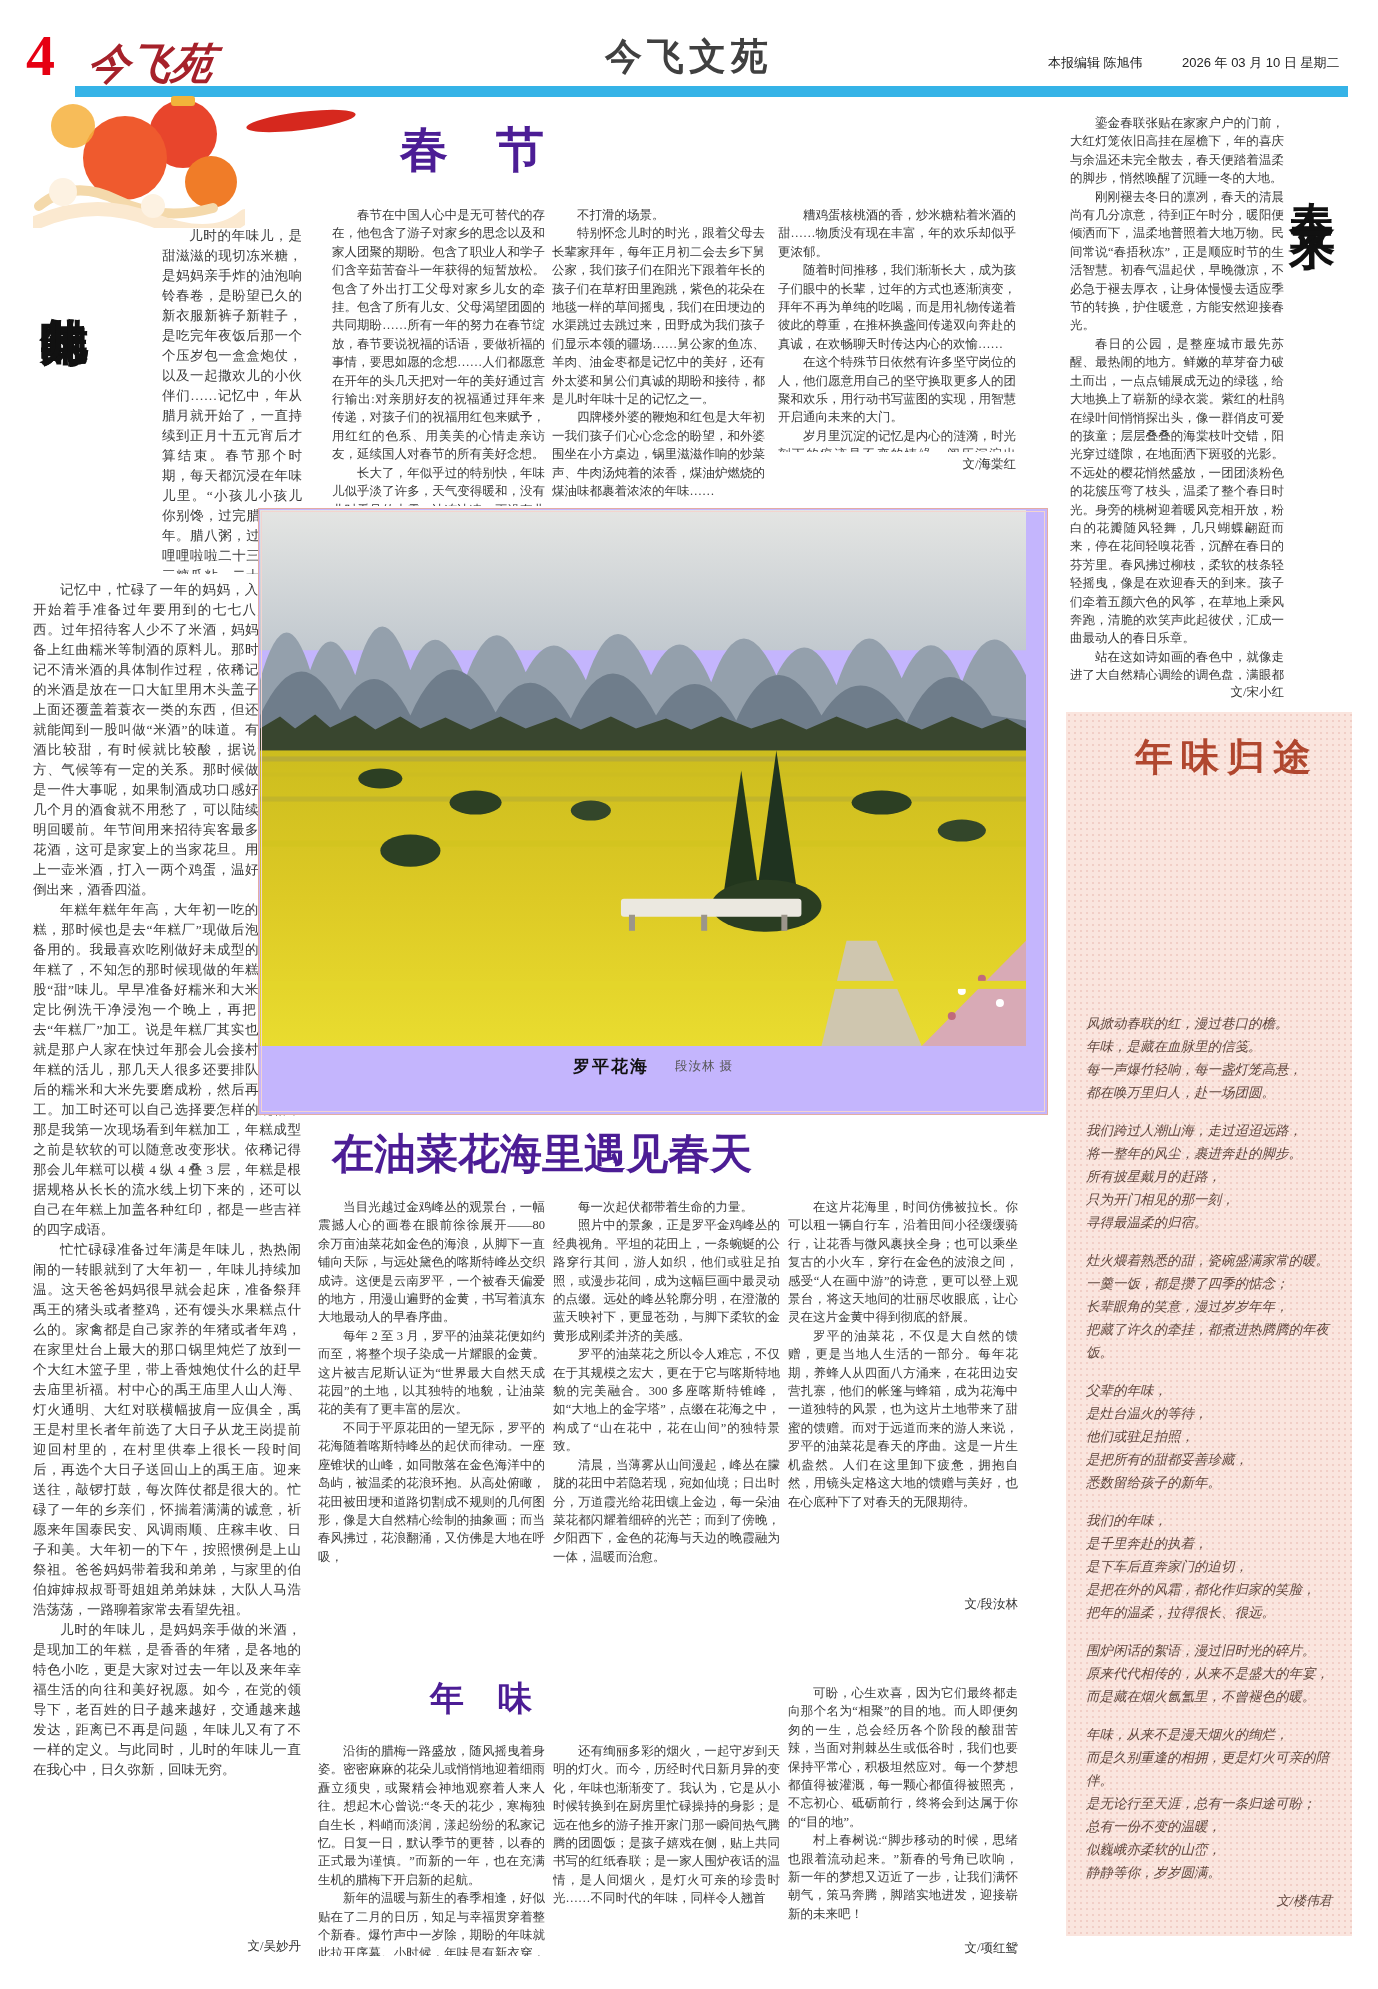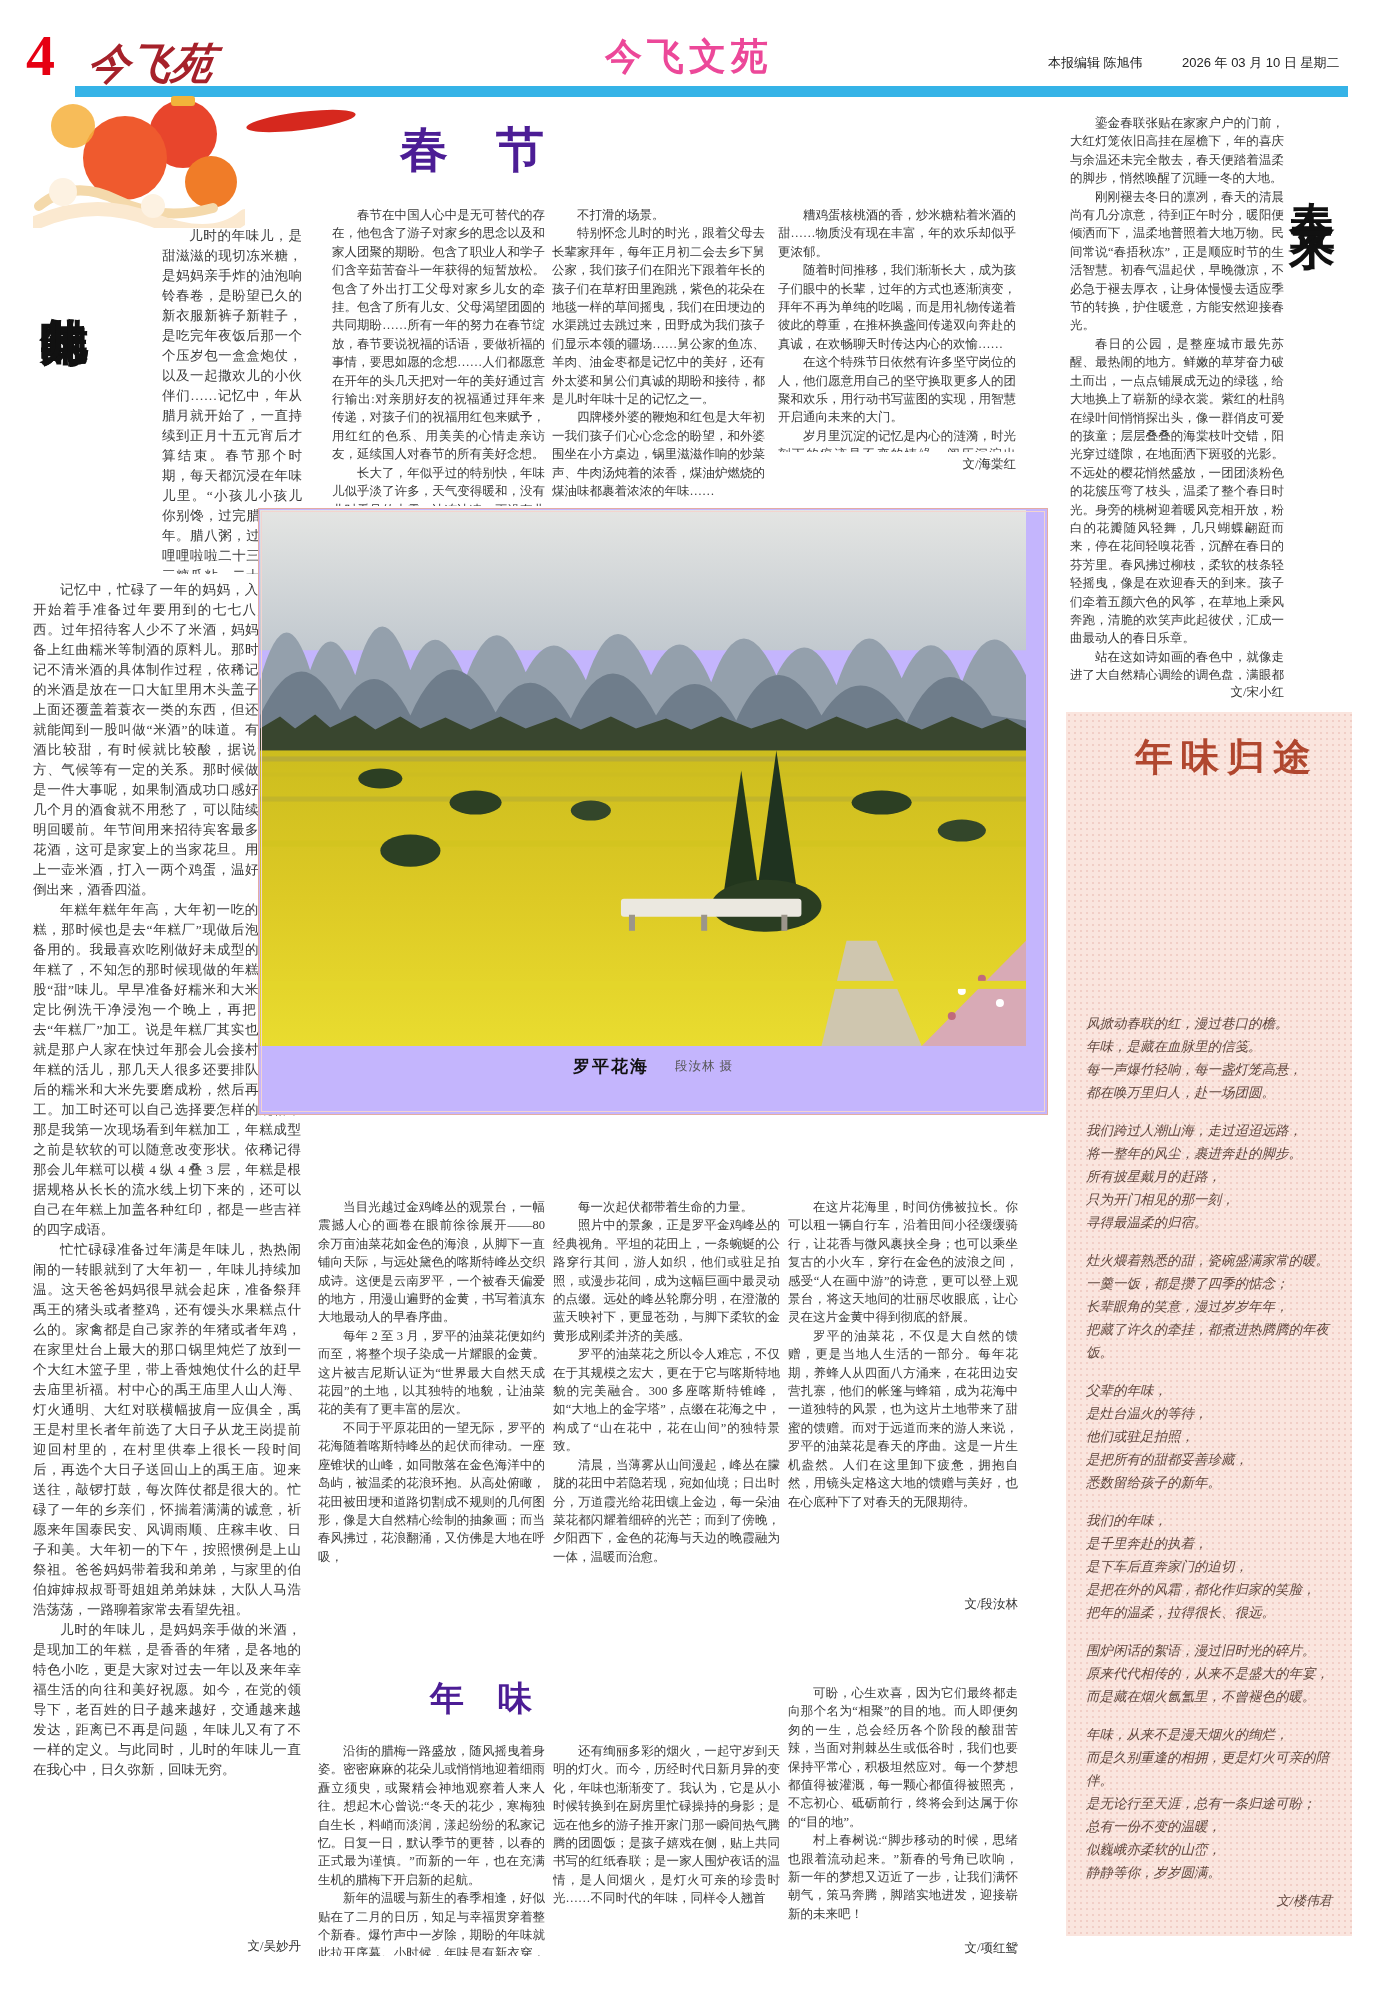--- a/index.html
+++ b/index.html
@@ -2,21 +2,21 @@
 <html><head>
 <meta charset="utf-8">
 <style>
   html,body{margin:0;padding:0;background:#888;}
   .page{position:relative;width:1378px;height:1989px;background:#ffffff;overflow:hidden;
         font-family:"Liberation Serif",serif;color:#3a3a3a;}
   .abs{position:absolute;}
   
   .pageno{font:bold 58px "Liberation Serif",serif;color:#e60012;}
   .logo-script{font:bold italic 42px "Liberation Serif",serif;color:#a6212a;transform:skewX(-8deg);}
-  .masthead{font:900 37px "Liberation Sans",sans-serif;color:#ec4899;letter-spacing:5px;}
+  .masthead{font:900 37px "Liberation Sans",sans-serif;color:#404040;letter-spacing:5px;}
   .hmeta{font:13px "Liberation Sans",sans-serif;color:#222;}
   .cyan-rule{background:#35b3e7;}
   
   .col{overflow:hidden;text-align:justify;}
   .col p{margin:0;text-indent:2em;}
   .t13 p{font-size:13.5px;line-height:20px;}
   .t12 p{font-size:12.5px;line-height:18.4px;}
   .byline{font-size:12.5px;color:#333;text-align:right;}
   .headline{font-family:"Liberation Sans",sans-serif;font-weight:900;color:#4c1d95;text-align:left;white-space:nowrap;}
   .vtitle{writing-mode:vertical-rl;font-family:"Liberation Sans",sans-serif;font-weight:900;color:#111;line-height:1;}
@@ -134,20 +134,21 @@
       <circle cx="738" cy="492" r="4" fill="#fff"></circle>
         <circle cx="690" cy="505" r="4" fill="#c06a7c"></circle>
       <rect x="0" y="470" width="764" height="8" fill="#e4d62a"></rect>
     </svg>
     <div class="caption">
       <span class="cap-title">罗平花海</span>
       <span class="cap-credit">段汝林  摄</span>
     </div>
   </div>
 
+  <div class="abs headline" style="left:332px;top:1126px;width:690px;font-size:42px;">在油菜花海里遇见春天</div>
   <div class="abs col t12" style="left:318px;top:1198px;width:227px;height:447px;">
       <p>当目光越过金鸡峰丛的观景台，一幅震撼人心的画卷在眼前徐徐展开——80 余万亩油菜花如金色的海浪，从脚下一直铺向天际，与远处黛色的喀斯特峰丛交织成诗。这便是云南罗平，一个被春天偏爱的地方，用漫山遍野的金黄，书写着滇东大地最动人的早春序曲。</p>
       <p>每年 2 至 3 月，罗平的油菜花便如约而至，将整个坝子染成一片耀眼的金黄。这片被吉尼斯认证为“世界最大自然天成花园”的土地，以其独特的地貌，让油菜花的美有了更丰富的层次。</p>
       <p>不同于平原花田的一望无际，罗平的花海随着喀斯特峰丛的起伏而律动。一座座锥状的山峰，如同散落在金色海洋中的岛屿，被温柔的花浪环抱。从高处俯瞰，花田被田埂和道路切割成不规则的几何图形，像是大自然精心绘制的抽象画；而当春风拂过，花浪翻涌，又仿佛是大地在呼吸，</p>
     </div>
   <div class="abs col t12" style="left:553px;top:1198px;width:227px;height:447px;">
       <p>每一次起伏都带着生命的力量。</p>
       <p>照片中的景象，正是罗平金鸡峰丛的经典视角。平坦的花田上，一条蜿蜒的公路穿行其间，游人如织，他们或驻足拍照，或漫步花间，成为这幅巨画中最灵动的点缀。远处的峰丛轮廓分明，在澄澈的蓝天映衬下，更显苍劲，与脚下柔软的金黄形成刚柔并济的美感。</p>
       <p>罗平的油菜花之所以令人难忘，不仅在于其规模之宏大，更在于它与喀斯特地貌的完美融合。300 多座喀斯特锥峰，如“大地上的金字塔”，点缀在花海之中，构成了“山在花中，花在山间”的独特景致。</p>
       <p>清晨，当薄雾从山间漫起，峰丛在朦胧的花田中若隐若现，宛如仙境；日出时分，万道霞光给花田镶上金边，每一朵油菜花都闪耀着细碎的光芒；而到了傍晚，夕阳西下，金色的花海与天边的晚霞融为一体，温暖而治愈。</p>

